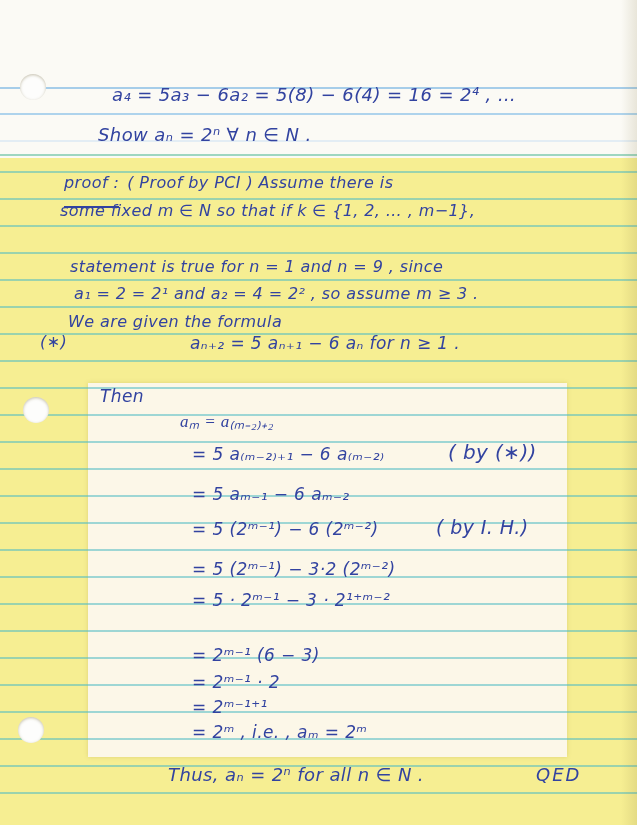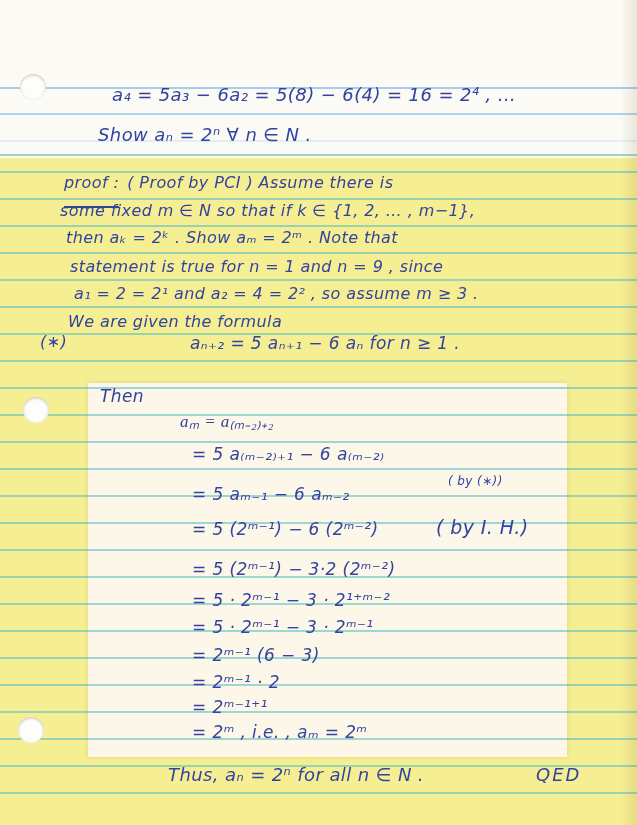--- a/index.html
+++ b/index.html
@@ -63,21 +63,21 @@
   .r1{left:192px;top:444px;}
   .r2{left:192px;top:484px;}
   .r3{left:192px;top:519px;}
   .r4{left:192px;top:559px;}
   .r5{left:192px;top:590px;}
   .r6{left:192px;top:617px;}
   .r7{left:192px;top:645px;}
   .r8{left:192px;top:672px;}
   .r9{left:192px;top:697px;}
   .r10{left:192px;top:722px;}
-  .n1{left:448px;top:440px;font-size:12px;margin-top:34px;}
+  .n1{left:448px;top:440px;font-size:20px;}
   .n3{left:436px;top:516px;font-size:19px;text-align:center;}
   .concl{left:168px;top:764px;font-size:18px;}
   .qed{left:536px;top:764px;font-size:18px;letter-spacing:2px;}
 </style>
 </head>
 <body>
 
 <div class="page">
 
   <div class="rule b1"></div>
@@ -95,37 +95,35 @@
   <div class="hole h2"></div>
   <div class="hole h3"></div>
 
   <div class="t eq1">a₄ = 5a₃ − 6a₂ = 5(8) − 6(4) = 16 = 2⁴ , …</div>
   <div class="t eq2">Show   aₙ = 2ⁿ     ∀ n ∈ N .</div>
 
   <div class="t pl pl1">
     <span class="proof-label">proof :</span><span>( Proof by PCI )   Assume there is</span>
   </div>
   <div class="t pl pl2">some fixed  m ∈ N  so that if  k ∈ {1, 2, … , m−1},</div>
-  <div class="t pl pl3">then    aₖ = 2ᵏ .     Show    aₘ = 2ᵐ .    Note that</div>
   <div class="t pl pl4">statement is true for  n = 1  and  n = 9 ,  since</div>
   <div class="t pl pl5">a₁ = 2 = 2¹   and   a₂ = 4 = 2² ,   so assume   m ≥ 3 .</div>
   <div class="t pl pl6">We are given the formula</div>
   <div class="t star">(∗)</div>
   <div class="t formula">aₙ₊₂ = 5 aₙ₊₁ − 6 aₙ     for   n ≥ 1 .</div>
 
   <div class="t then">Then</div>
   <div class="t dr r0">aₘ = a₍ₘ₋₂₎₊₂</div>
   <div class="t dr r1">= 5 a₍ₘ₋₂₎₊₁ − 6 a₍ₘ₋₂₎</div>
   <div class="t n1">( by (∗))</div>
   <div class="t dr r2">= 5 aₘ₋₁ − 6 aₘ₋₂</div>
   <div class="t dr r3">= 5 (2ᵐ⁻¹) − 6 (2ᵐ⁻²)</div>
   <div class="t n3">( by  I. H.)</div>
   <div class="t dr r4">= 5 (2ᵐ⁻¹) − 3·2 (2ᵐ⁻²)</div>
   <div class="t dr r5">= 5 · 2ᵐ⁻¹ − 3 · 2¹⁺ᵐ⁻²</div>
-  <div class="t dr r6">= 5 · 2ᵐ⁻¹ − 3 · 2ᵐ⁻¹</div>
   <div class="t dr r7">= 2ᵐ⁻¹ (6 − 3)</div>
   <div class="t dr r8">= 2ᵐ⁻¹ · 2</div>
   <div class="t dr r9">= 2ᵐ⁻¹⁺¹</div>
   <div class="t dr r10">= 2ᵐ  ,    i.e. ,    aₘ = 2ᵐ</div>
 
   <div class="t concl">Thus,  aₙ = 2ⁿ   for all   n ∈ N .</div>
   <div class="t qed">QED</div>
 
 </div>
 

